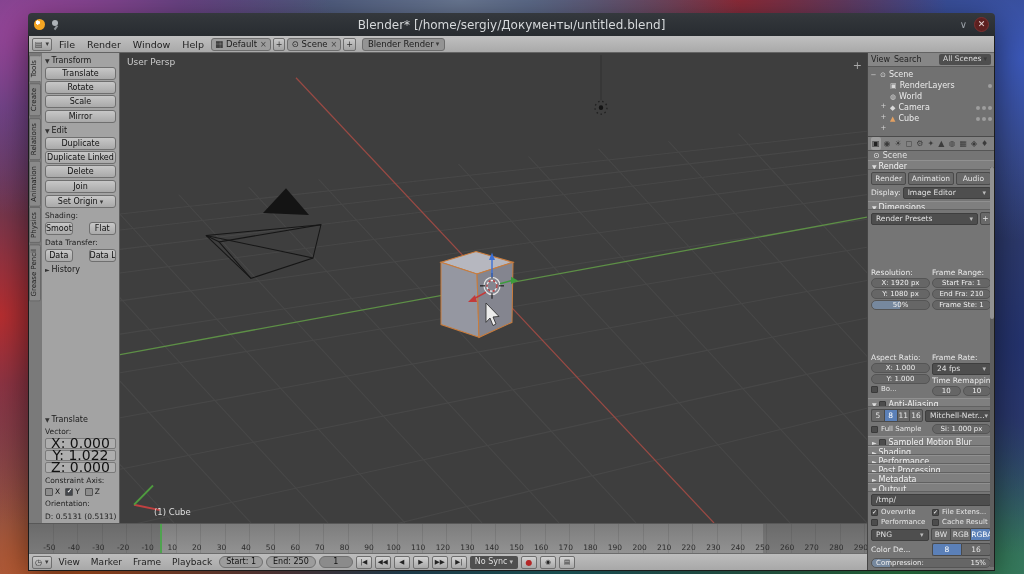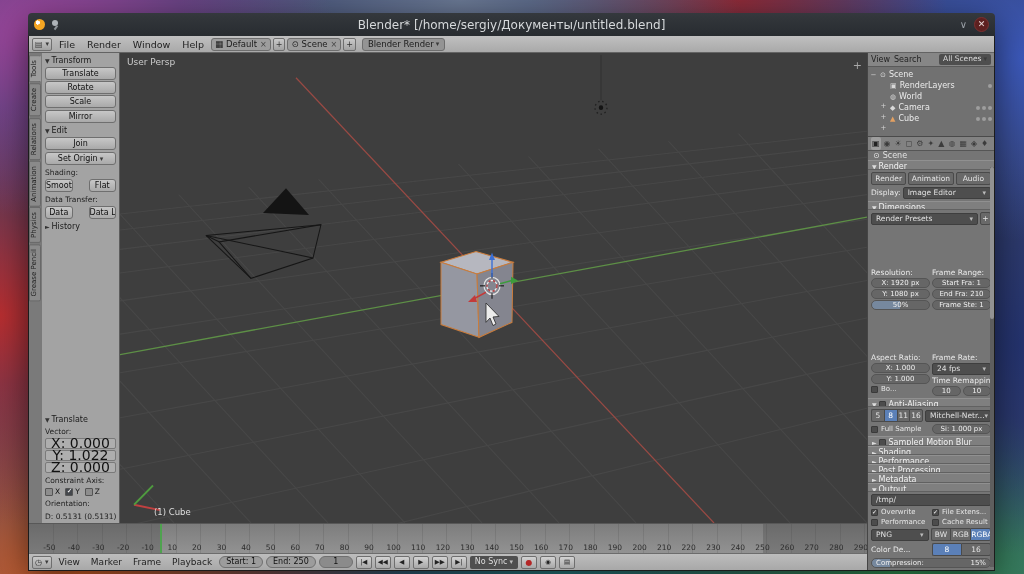--- a/index.html
+++ b/index.html
@@ -223,20 +223,25 @@
 
           <div class="toolshelf">
             <div class="ts-head open">Transform</div>
             <div class="stack">
               <div class="ts-btn">Translate</div>
               <div class="ts-btn">Rotate</div>
               <div class="ts-btn">Scale</div>
             </div>
             <div class="ts-btn">Mirror</div>
             <div class="ts-head open">Edit</div>
+            <div class="stack">
+              <div class="ts-btn">Duplicate</div>
+              <div class="ts-btn">Duplicate Linked</div>
+              <div class="ts-btn">Delete</div>
+            </div>
             <div class="ts-btn">Join</div>
             <div class="ts-btn dd">Set Origin</div>
             <div class="ts-label">Shading:</div>
             <div class="ts-row">
               <div class="ts-btn">Smooth</div>
               <div class="ts-btn">Flat</div>
             </div>
             <div class="ts-label">Data Transfer:</div>
             <div class="ts-row">
               <div class="ts-btn">Data</div>

